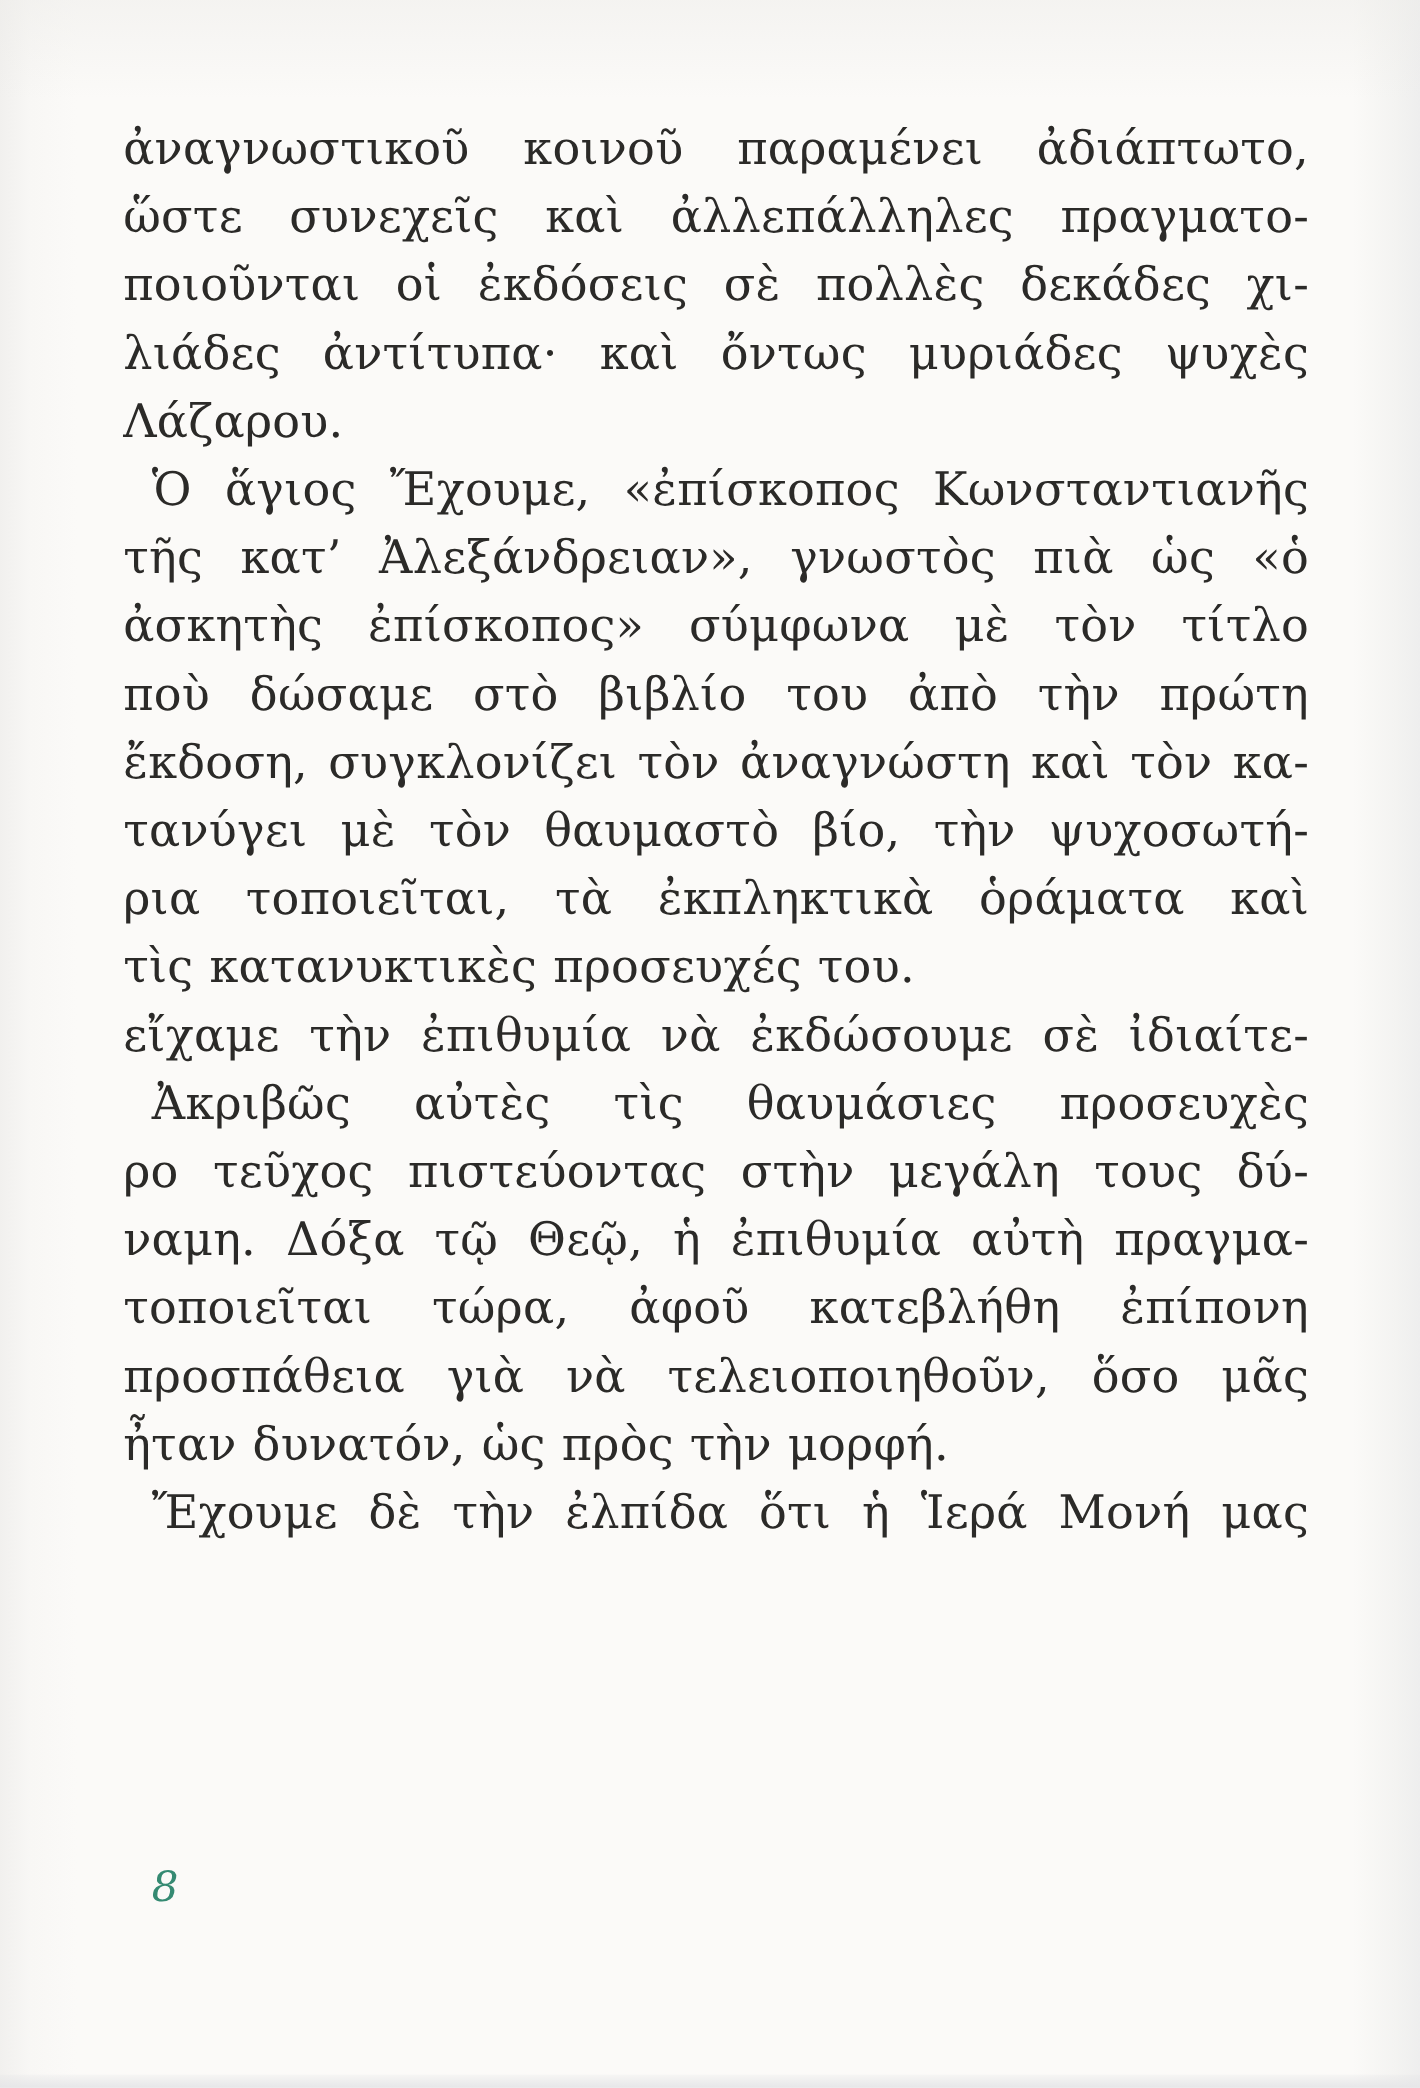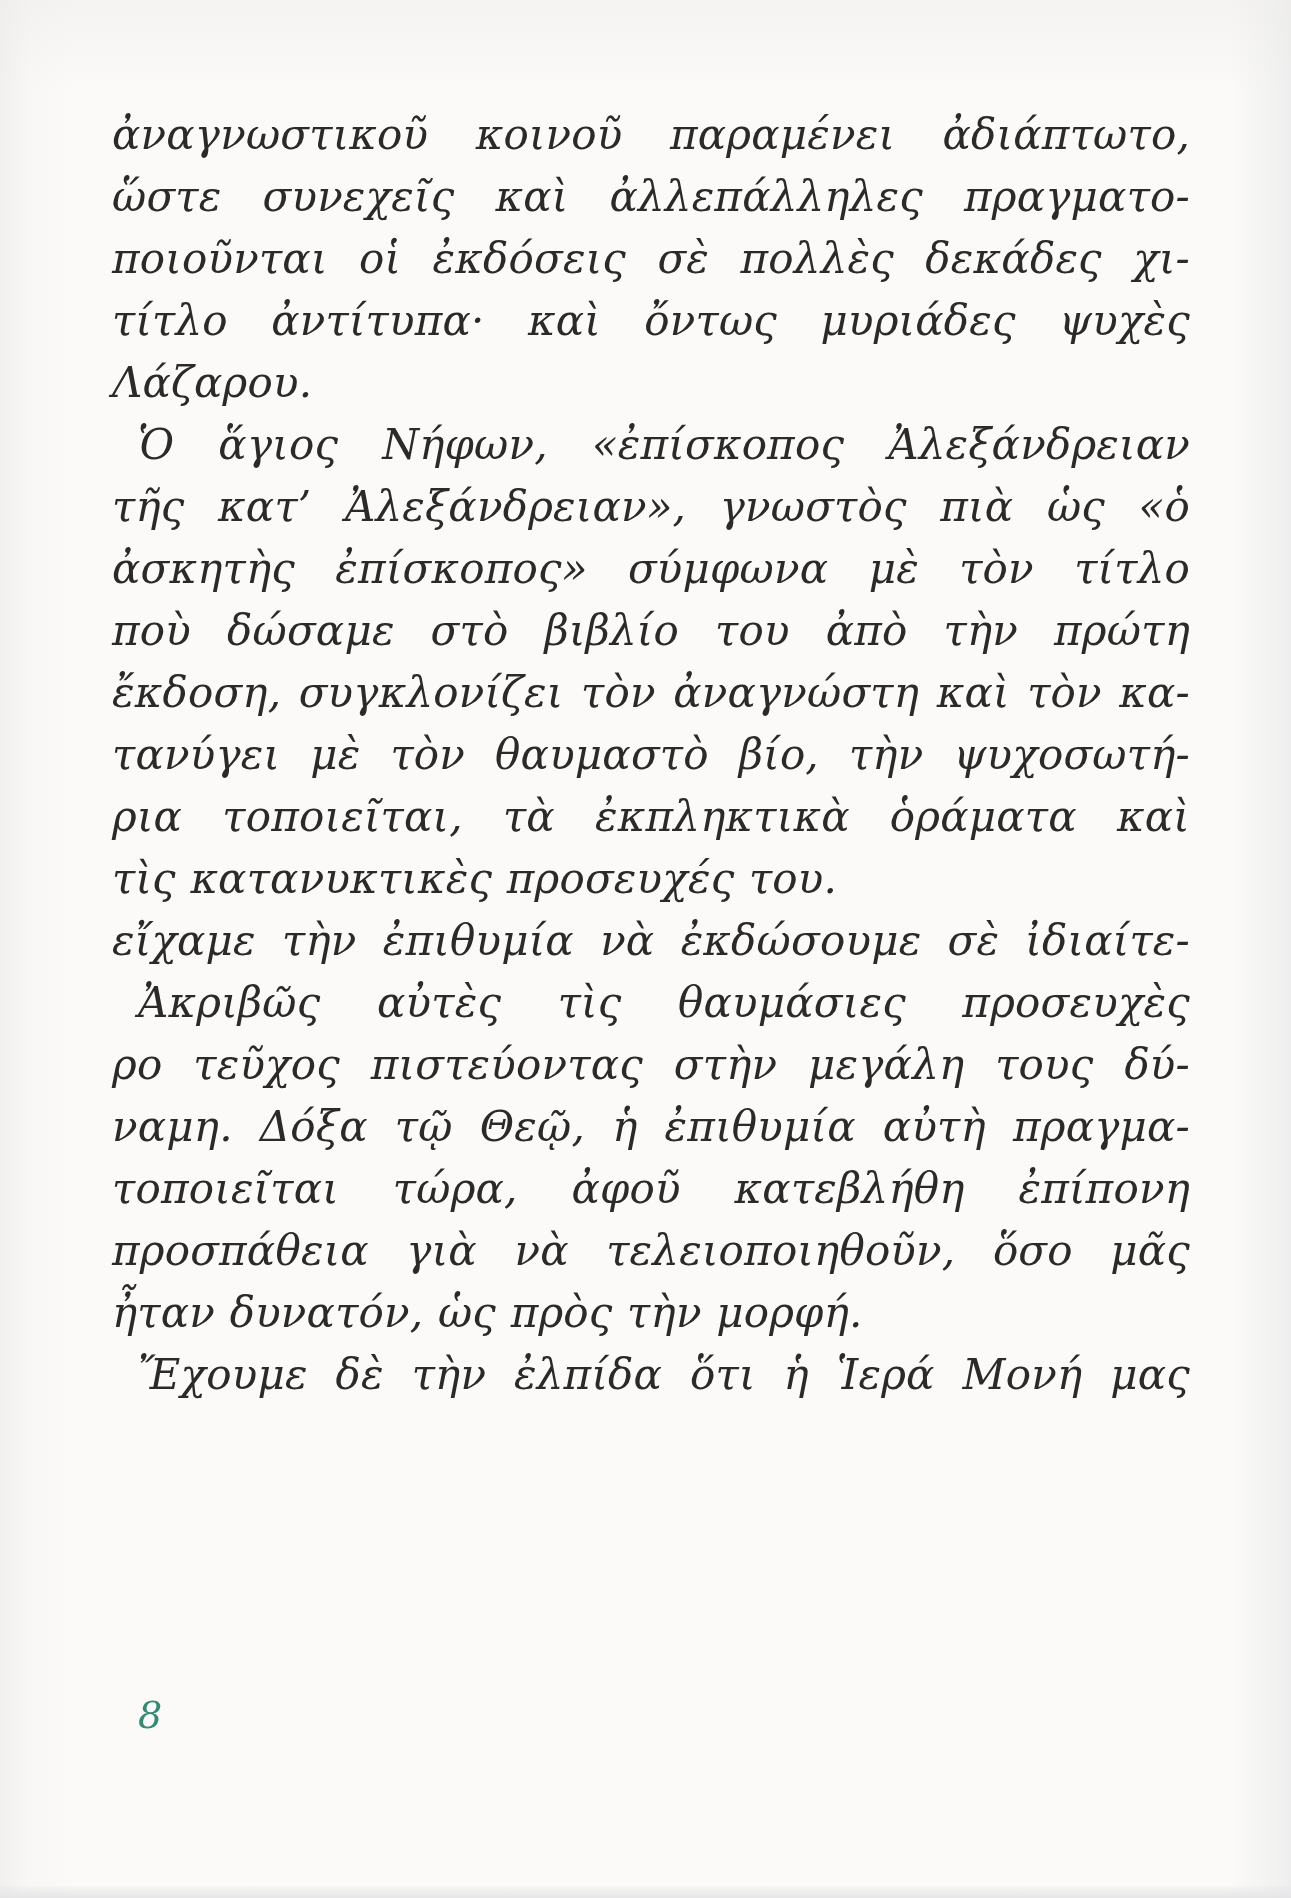--- a/index.html
+++ b/index.html
@@ -39,21 +39,20 @@
     font-size: 42px;
     line-height: 62px;
     letter-spacing: 0.2px;
     text-rendering: optimizeLegibility;
   }
   .line {
     height: 62px;
     text-align: justify;
     text-align-last: justify;
     word-spacing: 1px;
-    font-style: italic;
   }
   .line.flush {
     text-align-last: left;
   }
   .line.indent {
     text-indent: 26px;
   }
   .pagenum {
     position: absolute;
     left: 138px;
@@ -66,23 +65,23 @@
 </style>
 </head>
 <body>
 
 <div class="page">
   <div class="sheen-top"></div>
   <div class="textblock">
       <div class="line">ἀναγνωστικοῦ κοινοῦ παραμένει ἀδιάπτωτο,</div>
       <div class="line">ὥστε συνεχεῖς καὶ ἀλλεπάλληλες πραγματο-</div>
       <div class="line">ποιοῦνται οἱ ἐκδόσεις σὲ πολλὲς δεκάδες χι-</div>
-      <div class="line">τίτλο ἀντίτυπα· καὶ ὄντως μυριάδες ψυχὲς</div>
+      <div class="line">λιάδες ἀντίτυπα· καὶ ὄντως μυριάδες ψυχὲς</div>
       <div class="line flush">Λάζαρου.</div>
-      <div class="line indent">Ὁ ἅγιος Νήφων, «ἐπίσκοπος Ἀλεξάνδρειαν</div>
+      <div class="line indent">Ὁ ἅγιος Ἔχουμε, «ἐπίσκοπος Κωνσταντιανῆς</div>
       <div class="line">τῆς κατ’ Ἀλεξάνδρειαν», γνωστὸς πιὰ ὡς «ὁ</div>
       <div class="line">ἀσκητὴς ἐπίσκοπος» σύμφωνα μὲ τὸν τίτλο</div>
       <div class="line">ποὺ δώσαμε στὸ βιβλίο του ἀπὸ τὴν πρώτη</div>
       <div class="line">ἔκδοση, συγκλονίζει τὸν ἀναγνώστη καὶ τὸν κα-</div>
       <div class="line">τανύγει μὲ τὸν θαυμαστὸ βίο, τὴν ψυχοσωτή-</div>
       <div class="line">ρια τοποιεῖται, τὰ ἐκπληκτικὰ ὁράματα καὶ</div>
       <div class="line flush">τὶς κατανυκτικὲς προσευχές του.</div>
       <div class="line">εἴχαμε τὴν ἐπιθυμία νὰ ἐκδώσουμε σὲ ἰδιαίτε-</div>
       <div class="line indent">Ἀκριβῶς αὐτὲς τὶς θαυμάσιες προσευχὲς</div>
       <div class="line">ρο τεῦχος πιστεύοντας στὴν μεγάλη τους δύ-</div>

